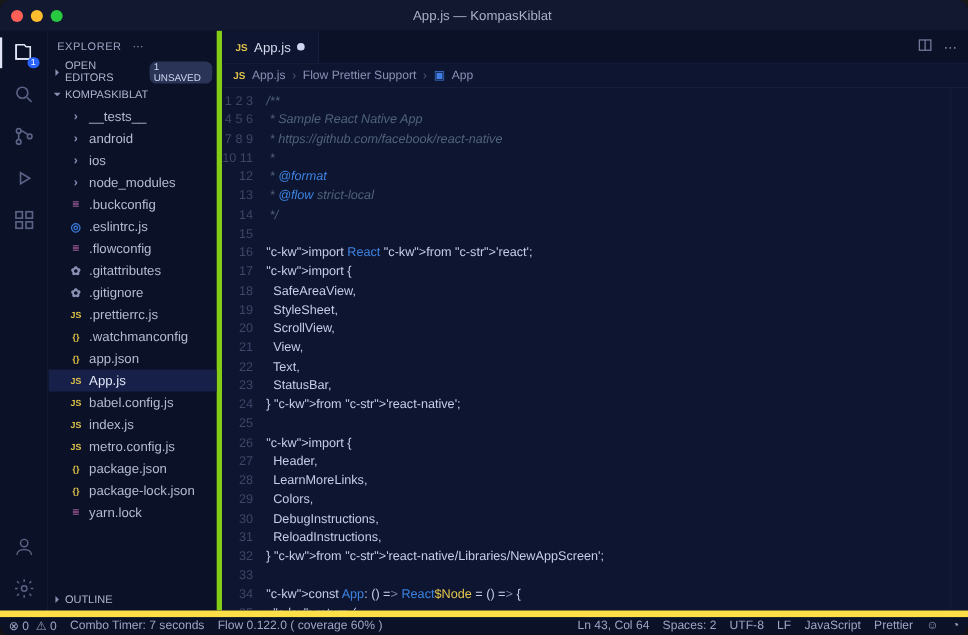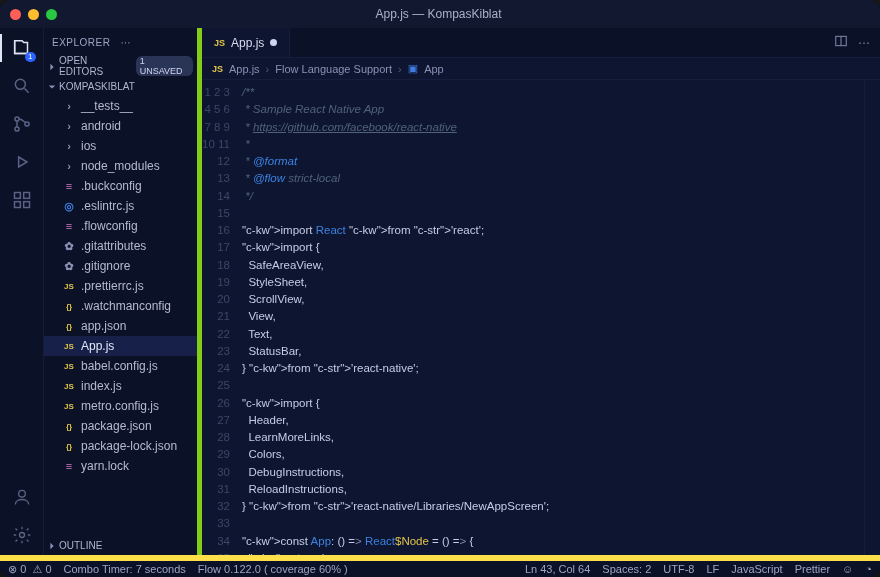--- a/index.html
+++ b/index.html
@@ -37,21 +37,21 @@
 .breadcrumb { height:22px; display:flex; align-items:center; gap:6px; padding:0 10px; font-size:11px; color:#8a91b5; border-bottom:1px solid #161d3a; }
 .breadcrumb .sep{color:#505778}
 .editor { flex:1; display:flex; min-height:0; overflow:hidden; font-family:Menlo,Consolas,monospace; font-size:11.5px; line-height:1.5; }
 .gutter { width:36px; text-align:right; padding:4px 8px 4px 0; color:#3e4668; background:#0d1530; user-select:none; }
 .code { flex:1; padding:4px 0 4px 4px; white-space:pre; color:#c6cce6; overflow:hidden; position:relative; }
 .minimap{ width:16px; background:#0d1530; border-left:1px solid #161d3a; }
 .c-comment{color:#50617a; font-style:italic}
 .c-fn{color:#3d82e0}
 .c-type{color:#e2c44a}
 .c-punc{color:#7d85a9}
-.c-under{text-decoration:underline}
+.c-under{}
 .statusbar { height:22px; background:#0b1126; border-top:6px solid #fde047; display:flex; align-items:center; padding:0 8px; font-size:11px; color:#9ea5c4; gap:12px; }
 .statusbar .right{margin-left:auto; display:flex; gap:12px;}
 .chev{ display:inline-block; width:8px; height:8px; }
 .chev svg{width:8px;height:8px;fill:#8a91b5}
 </style>
 </head>
 <body>
 
 <div class="window">
 
@@ -233,21 +233,21 @@
                 <rect x="3" y="4" width="18" height="16"></rect>
                 <line x1="12" y1="4" x2="12" y2="20"></line>
               </svg></span>
           <span>⋯</span>
         </div>
       </div>
       <div class="breadcrumb">
         <span class="fi fi-js" style="font-size:9px;font-weight:bold">JS</span>
         <span>App.js</span>
         <span class="sep">›</span>
-        <span>Flow Language Support</span>
+        <span>Flow Prettier Support</span>
         <span class="sep">›</span>
         <span style="color:#3f7de0">▣</span>
         <span>App</span>
       </div>
       <div class="editor">
         <div class="gutter" id="gutter">1
 2
 3
 4
 5

